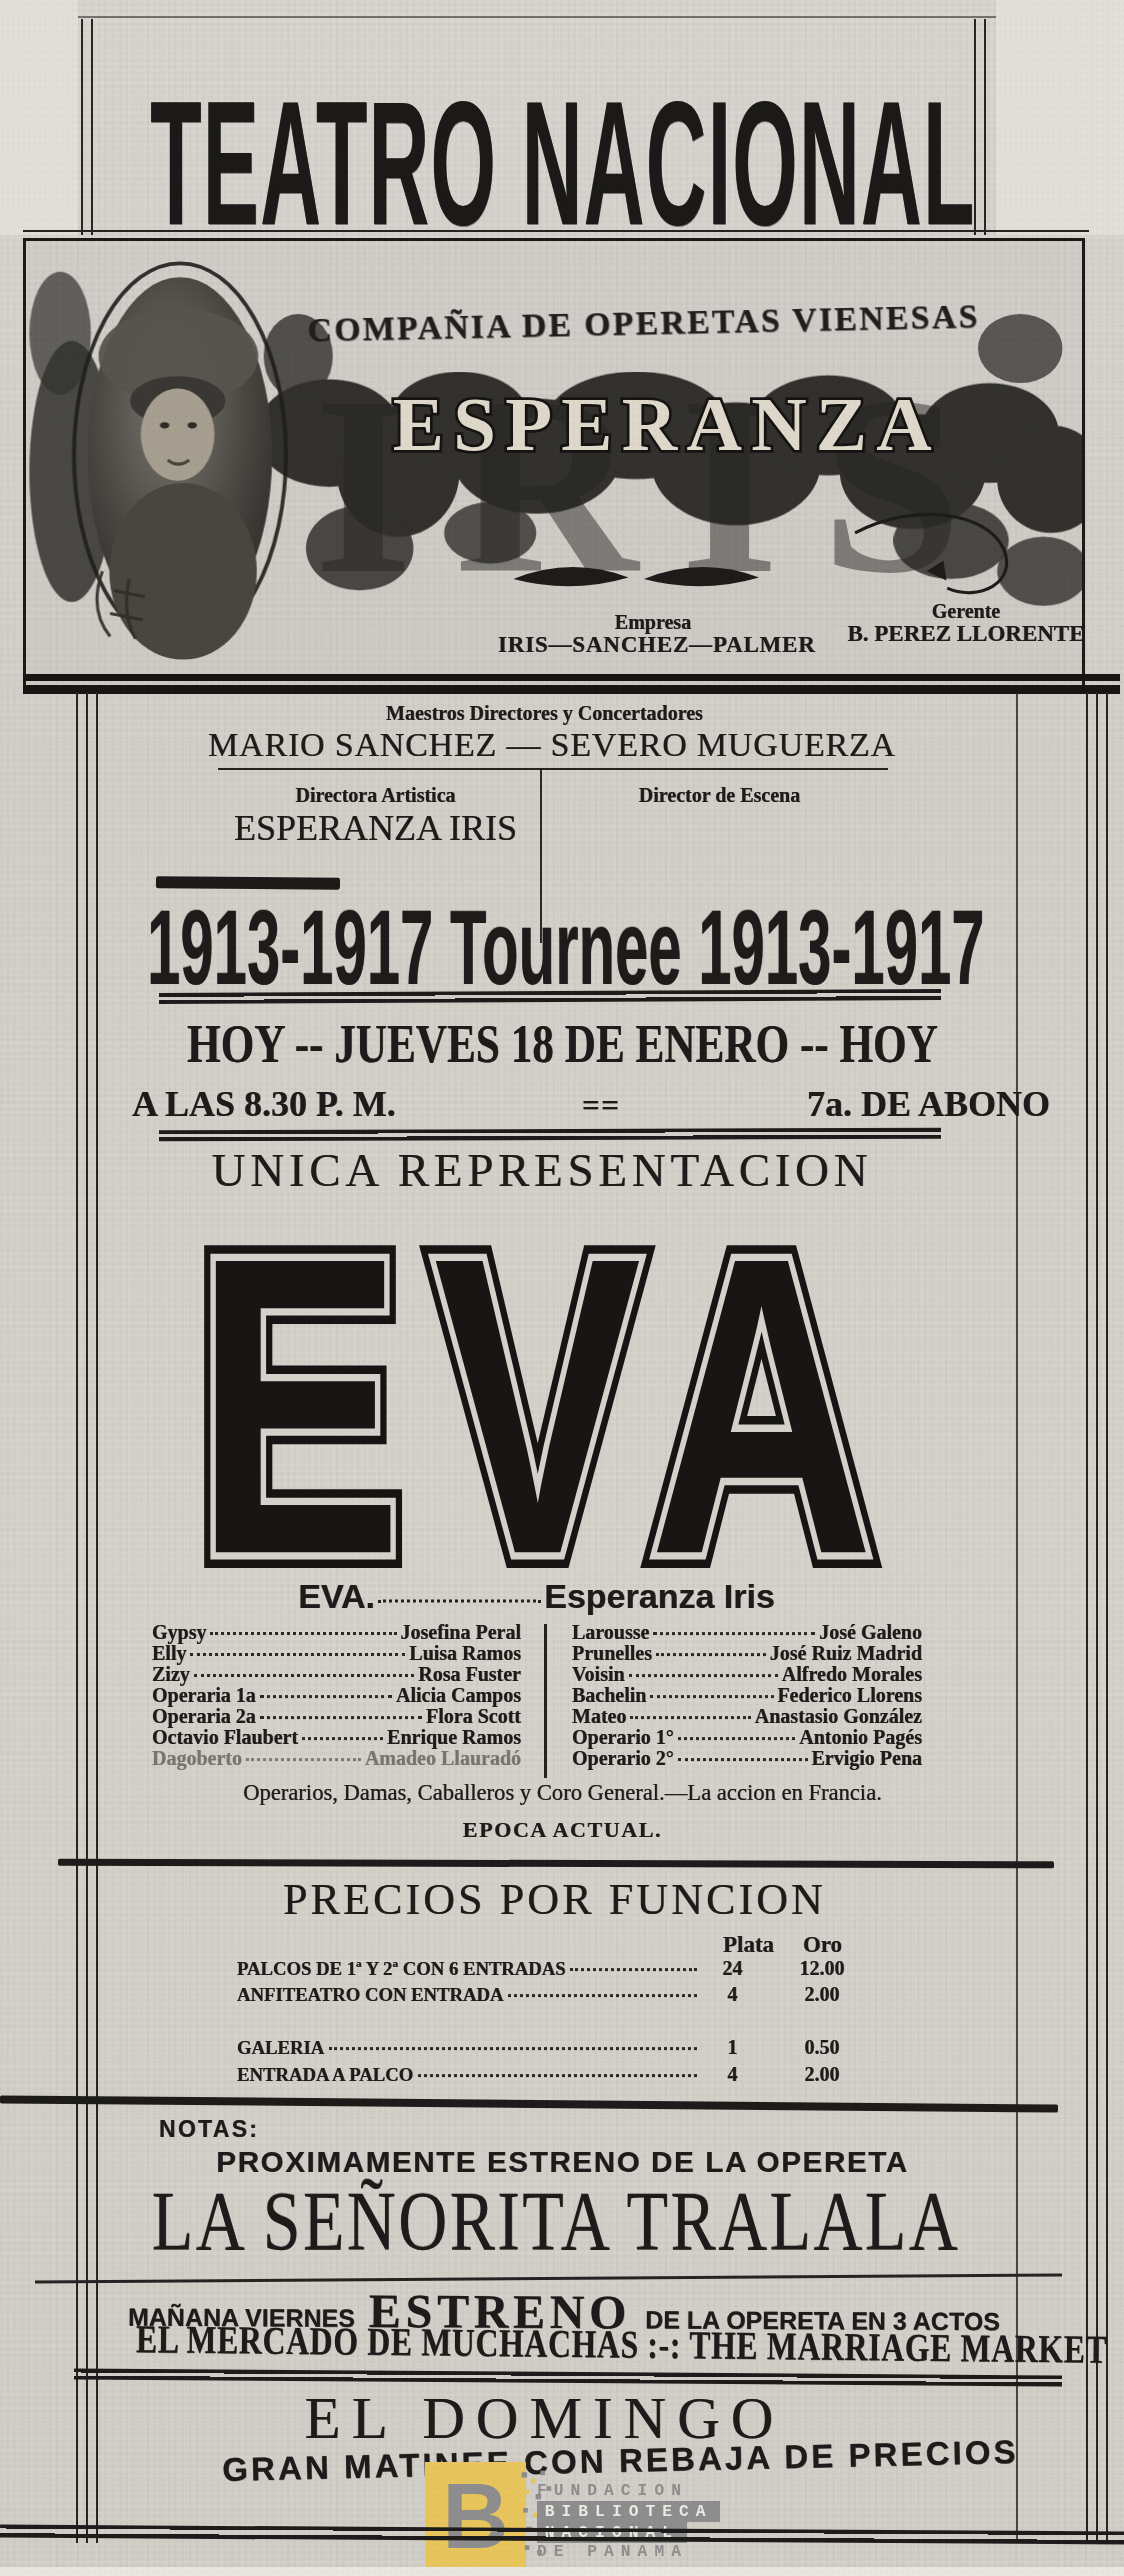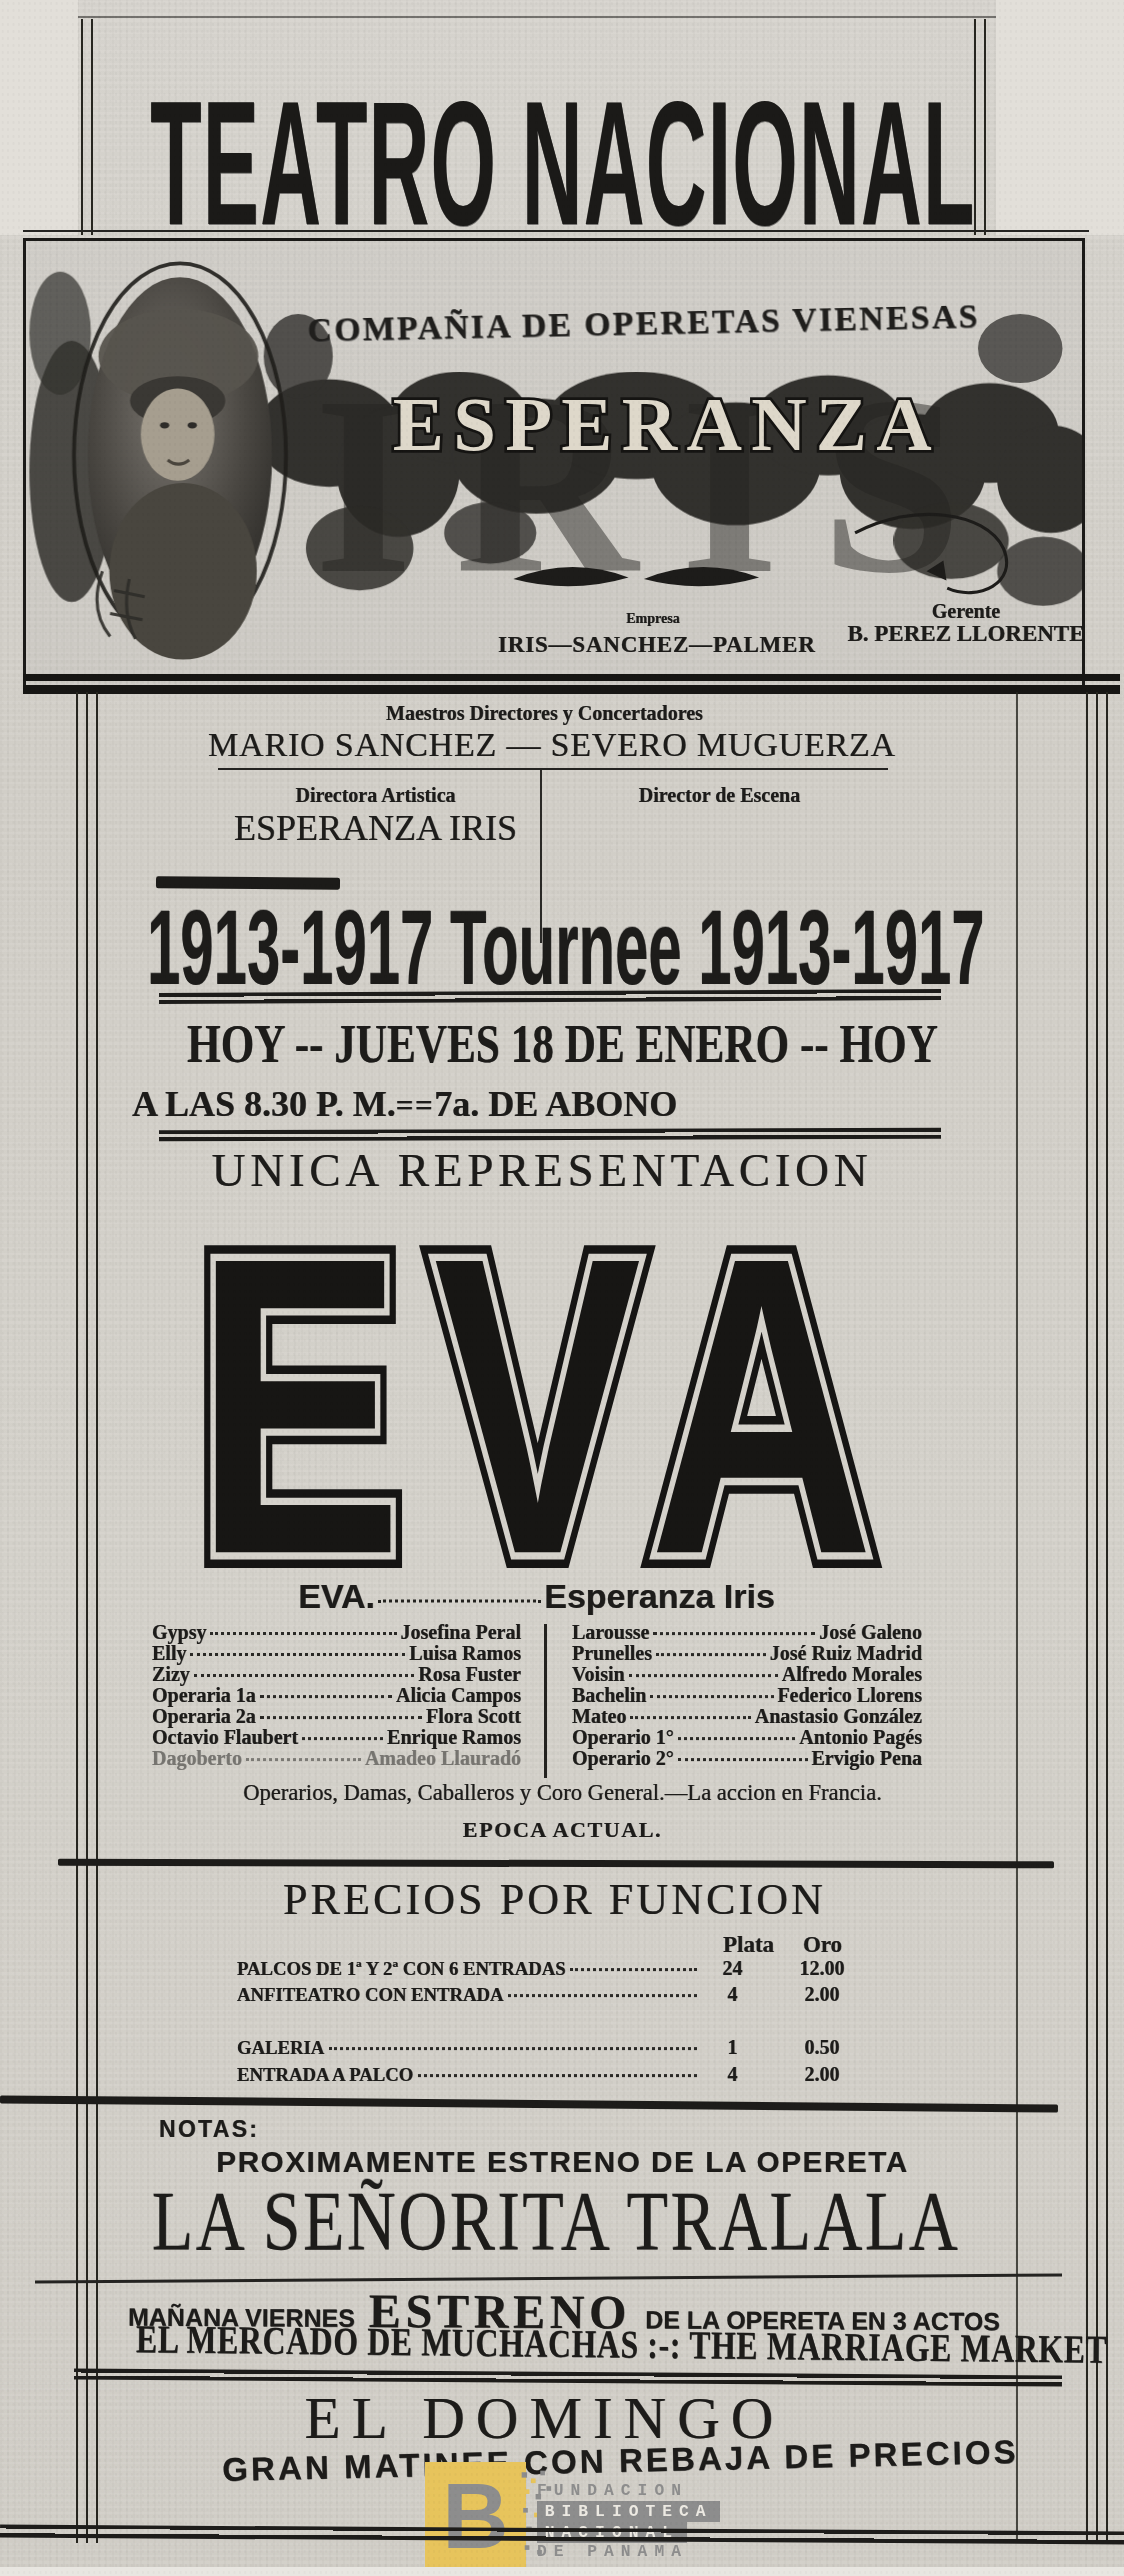--- a/index.html
+++ b/index.html
@@ -33,21 +33,21 @@
   .masthead{
     top:68px;left:0;width:1073px;text-align:center;
     font-family:"Liberation Sans", sans-serif;font-weight:bold;font-size:117px;line-height:1.1;
     transform:scale(0.72,1.5);transform-origin:top center;letter-spacing:1.6px;color:#1b1a18;
   }
 
   
   .banner-box{top:238px;left:23px;width:1062px;height:453px;border:3.1px solid #1b1a18;box-sizing:border-box;background:rgba(0,0,0,0.02);}
   .banner-topline{top:230px;left:23px;width:1066px;height:2.3px;}
   .banner-svg{position:absolute;inset:0;width:100%;height:100%;}
-  .empresa-label{top:611px;left:544px;width:218px;font-size:14px;font-weight:bold;}
+  .empresa-label{top:611px;left:544px;width:218px;font-size:20px;font-weight:bold;}
   .empresa-name{top:632px;left:498px;width:311px;font-size:23px;font-weight:bold;letter-spacing:0.8px;}
   .gerente-label{top:600px;left:857px;width:218px;font-size:20px;font-weight:bold;}
   .gerente-name{top:621px;left:826px;width:280px;font-size:23px;font-weight:bold;}
 
   
   .maestros-label{top:702px;left:0;width:1089px;font-size:20px;font-weight:bold;}
   .maestros-names{top:726px;left:0;width:1104px;font-size:34px;letter-spacing:0.8px;}
   .hr-center{top:768px;left:218px;width:670px;height:2.3px;}
   .dir-label-l{top:784px;left:220px;width:311px;font-size:20px;font-weight:bold;}
   .dir-name-l{top:807px;left:220px;width:311px;font-size:36px;}
@@ -55,21 +55,21 @@
   .dir-name-r{top:807px;left:564px;width:311px;font-size:36px;}
   .v-divider{top:770px;left:540px;width:2.3px;height:173px;background:#2a2926;}
   .smudge{top:877px;left:156px;width:184px;height:12.4px;background:#1c1b19;border-radius:2.3px;transform:rotate(0.4deg);}
 
   
   .tournee{top:894px;left:0;width:1089px;font-family:"Liberation Sans",sans-serif;font-weight:bold;font-size:82px;line-height:1;
     transform:scale(0.73,1.3);transform-origin:top center;}
   .rd1{top:991px;left:159px;width:782px;transform:rotate(-0.3deg);}
   .hoy-line{top:1017px;left:0;width:1125px;font-size:54px;font-weight:bold;line-height:1;
     transform:scaleX(0.8);transform-origin:top center;}
-  .time-row{top:1083px;left:132px;width:918px;display:flex;align-items:baseline;font-weight:bold;}
+  .time-row{top:1083px;left:132px;width:918px;display:flex;justify-content:space-between;align-items:baseline;font-weight:bold;}
   .time-row .t1{font-size:36px;}
   .time-row .t2{font-size:31px;letter-spacing:1.6px;}
   .time-row .t3{font-size:36px;}
   .rd2{top:1129px;left:159px;width:782px;transform:rotate(-0.2deg);}
 
   
   .unica{top:1143px;left:0;width:1084px;font-size:47px;letter-spacing:4.7px;}
   .opereta{top:1202px;left:0;width:915px;font-size:22.6px;letter-spacing:0.8px;}
   .eva-svg{top:1241px;left:200px;}
   .eva-txt{font-family:"Liberation Sans",sans-serif;font-weight:bold;font-size:400px;letter-spacing:40px;text-anchor:middle;}

